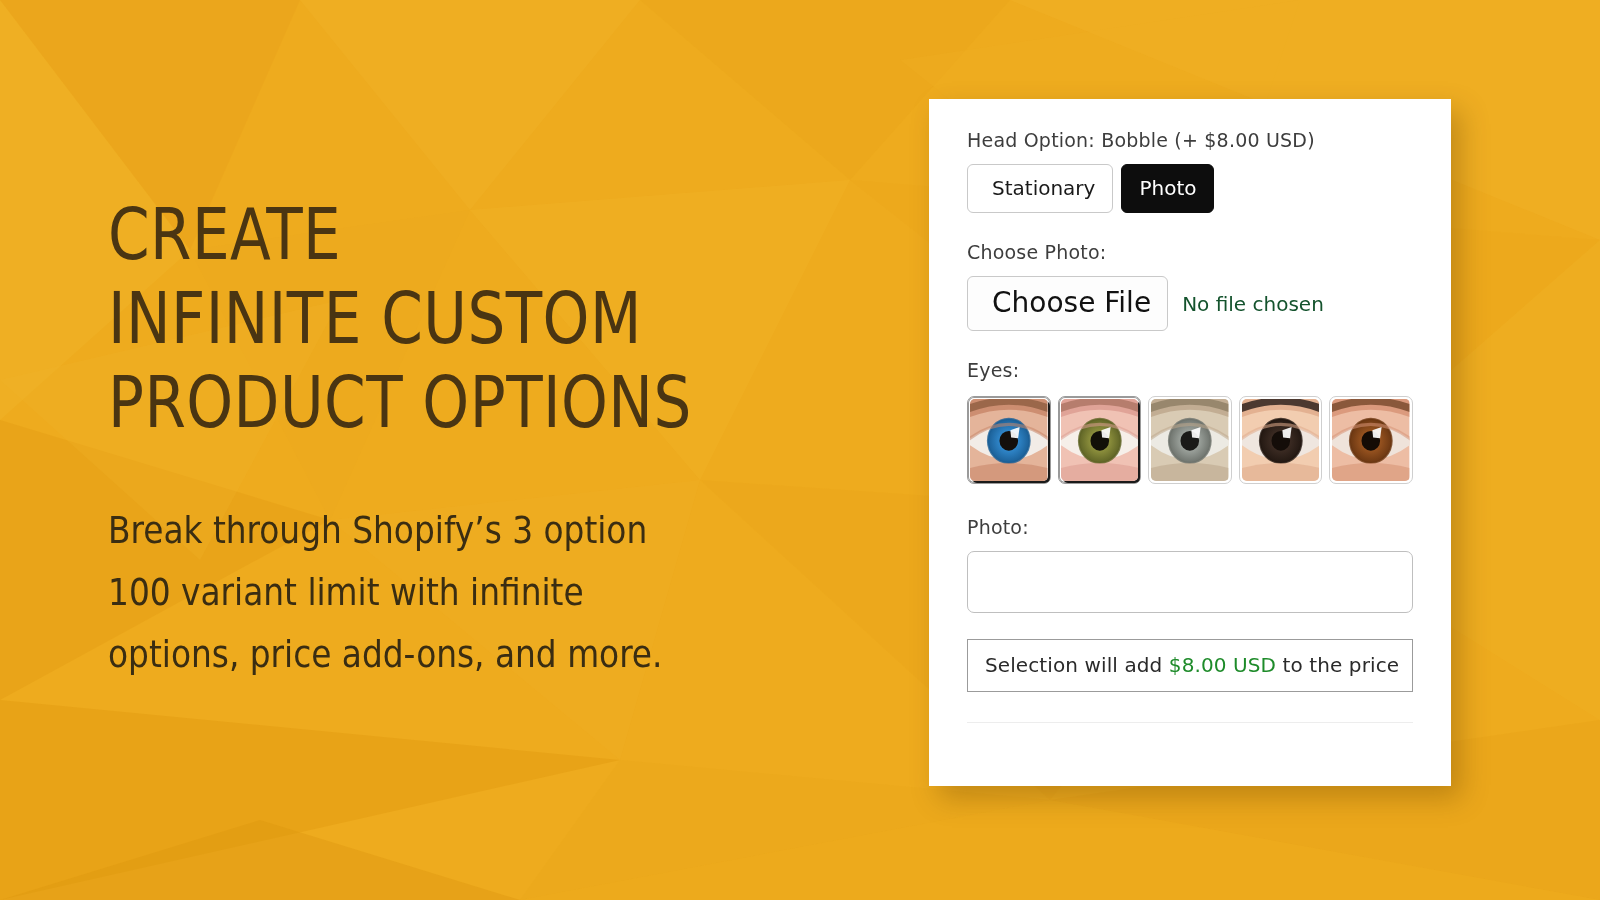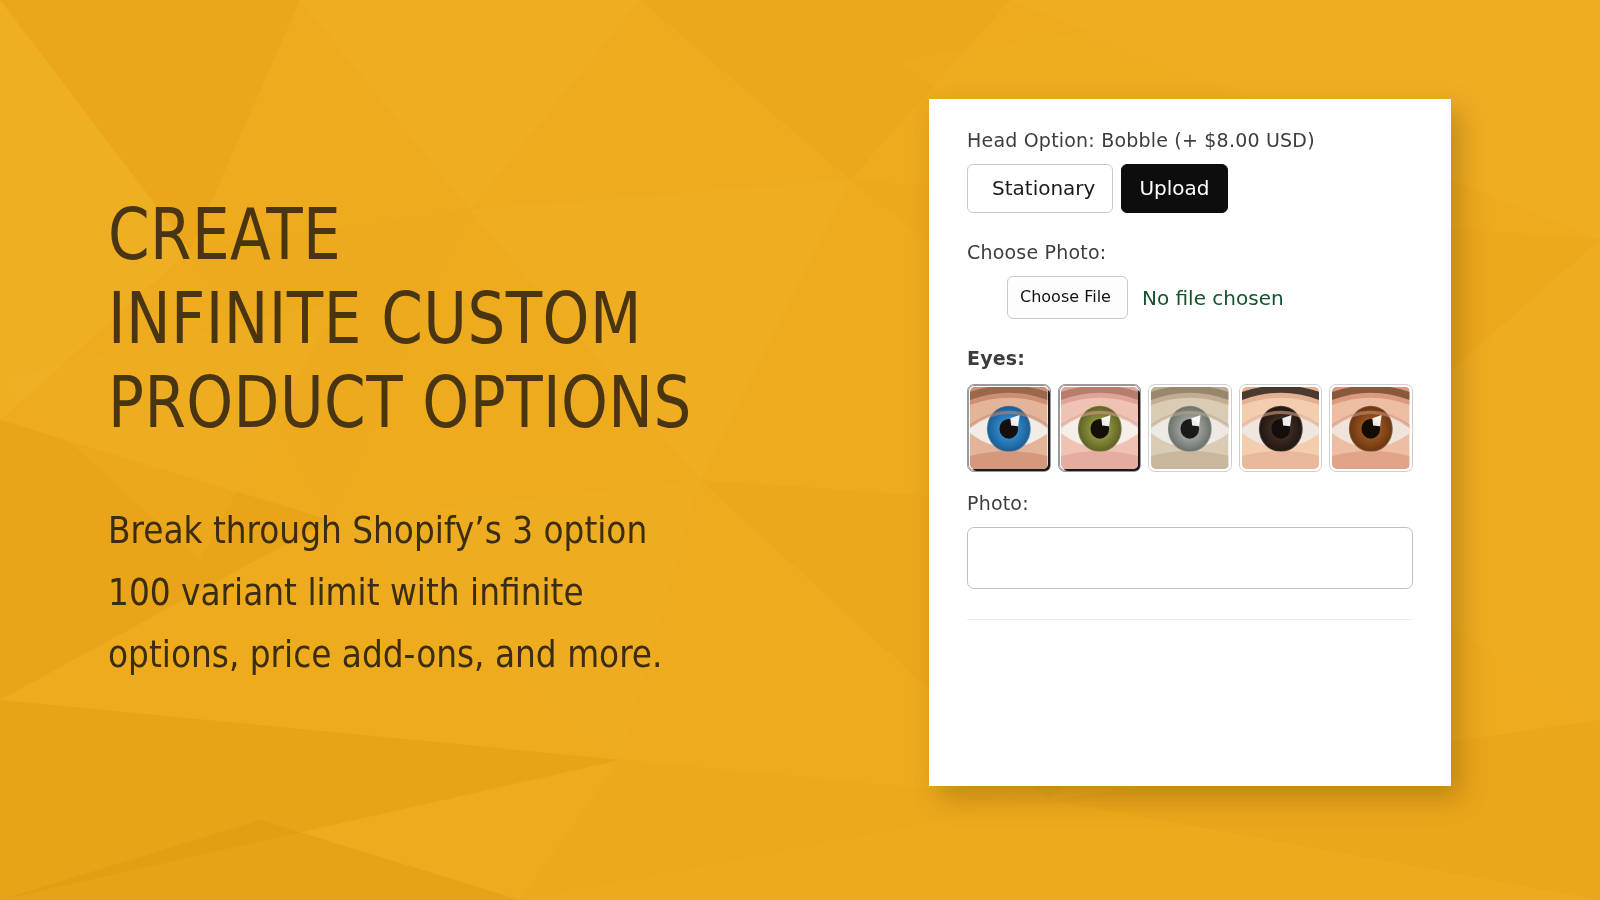--- a/index.html
+++ b/index.html
@@ -108,30 +108,29 @@
     border: 1px solid #0d0d0d;
   }
 
   
   #file-row {
     display: flex;
     align-items: center;
   }
   #choose-file-btn {
     font-family: "DejaVu Sans", "Liberation Sans", sans-serif;
-    font-size: 16px;
+    font-size: 28px;
     line-height: 1;
     color: #111111;
     background: #fdfdfd;
     border: 1px solid #c9c9c9;
     border-radius: 6px;
-    padding: 12px 16px 13px 12px;
+    padding: 12px 16px 13px 24px;
     cursor: pointer;
     white-space: nowrap;
-    margin-left: 40px;
   }
   #file-status {
     font-size: 20px;
     color: #14532d;
     margin-left: 14px;
     white-space: nowrap;
   }
 
   
   #eyes-strip {
@@ -235,33 +234,33 @@
 100 variant limit with infinite
 options, price add-ons, and more.</p>
 </div>
 
 <div id="options-card">
 
   <div class="field-block">
     <div class="field-label">Head Option:  Bobble  (+ $8.00 USD)</div>
     <div id="head-option-buttons">
         <button class="opt-btn unselected">Stationary</button>
-        <button class="opt-btn selected">Upload</button>
+        <button class="opt-btn selected">Photo</button>
       </div>
   </div>
 
   <div class="field-block">
     <div class="field-label">Choose Photo:</div>
     <div id="file-row">
       <button id="choose-file-btn">Choose File</button>
       <span id="file-status">No file chosen</span>
     </div>
   </div>
 
-  <div class="field-block" style="margin-bottom:18px;font-weight:bold;">
+  <div class="field-block" style="margin-bottom:30px;">
     <div class="field-label" style="margin-bottom:13px;">Eyes:</div>
     <div id="eyes-strip">
         <div class="eye-swatch is-selected">
           <svg class="eye-img" viewBox="0 0 100 100" preserveAspectRatio="none">
             <defs>
               <radialGradient id="irisgrad0" cx="50%" cy="50%" r="50%">
                 <stop offset="45%" stop-color="#2f85c8"></stop>
                 <stop offset="100%" stop-color="#1b5f96"></stop>
               </radialGradient>
               <clipPath id="clip0">
@@ -383,15 +382,18 @@
           </svg>
         </div>
       </div>
   </div>
 
   <div class="field-block" style="margin-bottom:0;">
     <div class="field-label">Photo:</div>
     <input id="text-input" type="text" placeholder="" style="">
   </div>
 
+  <div id="price-note">
+    <span>Selection will add </span><span class="amount">$8.00 USD</span><span> to the price</span>
+  </div>
 
   <div id="card-divider"></div>
 </div>
 
 </body></html>

